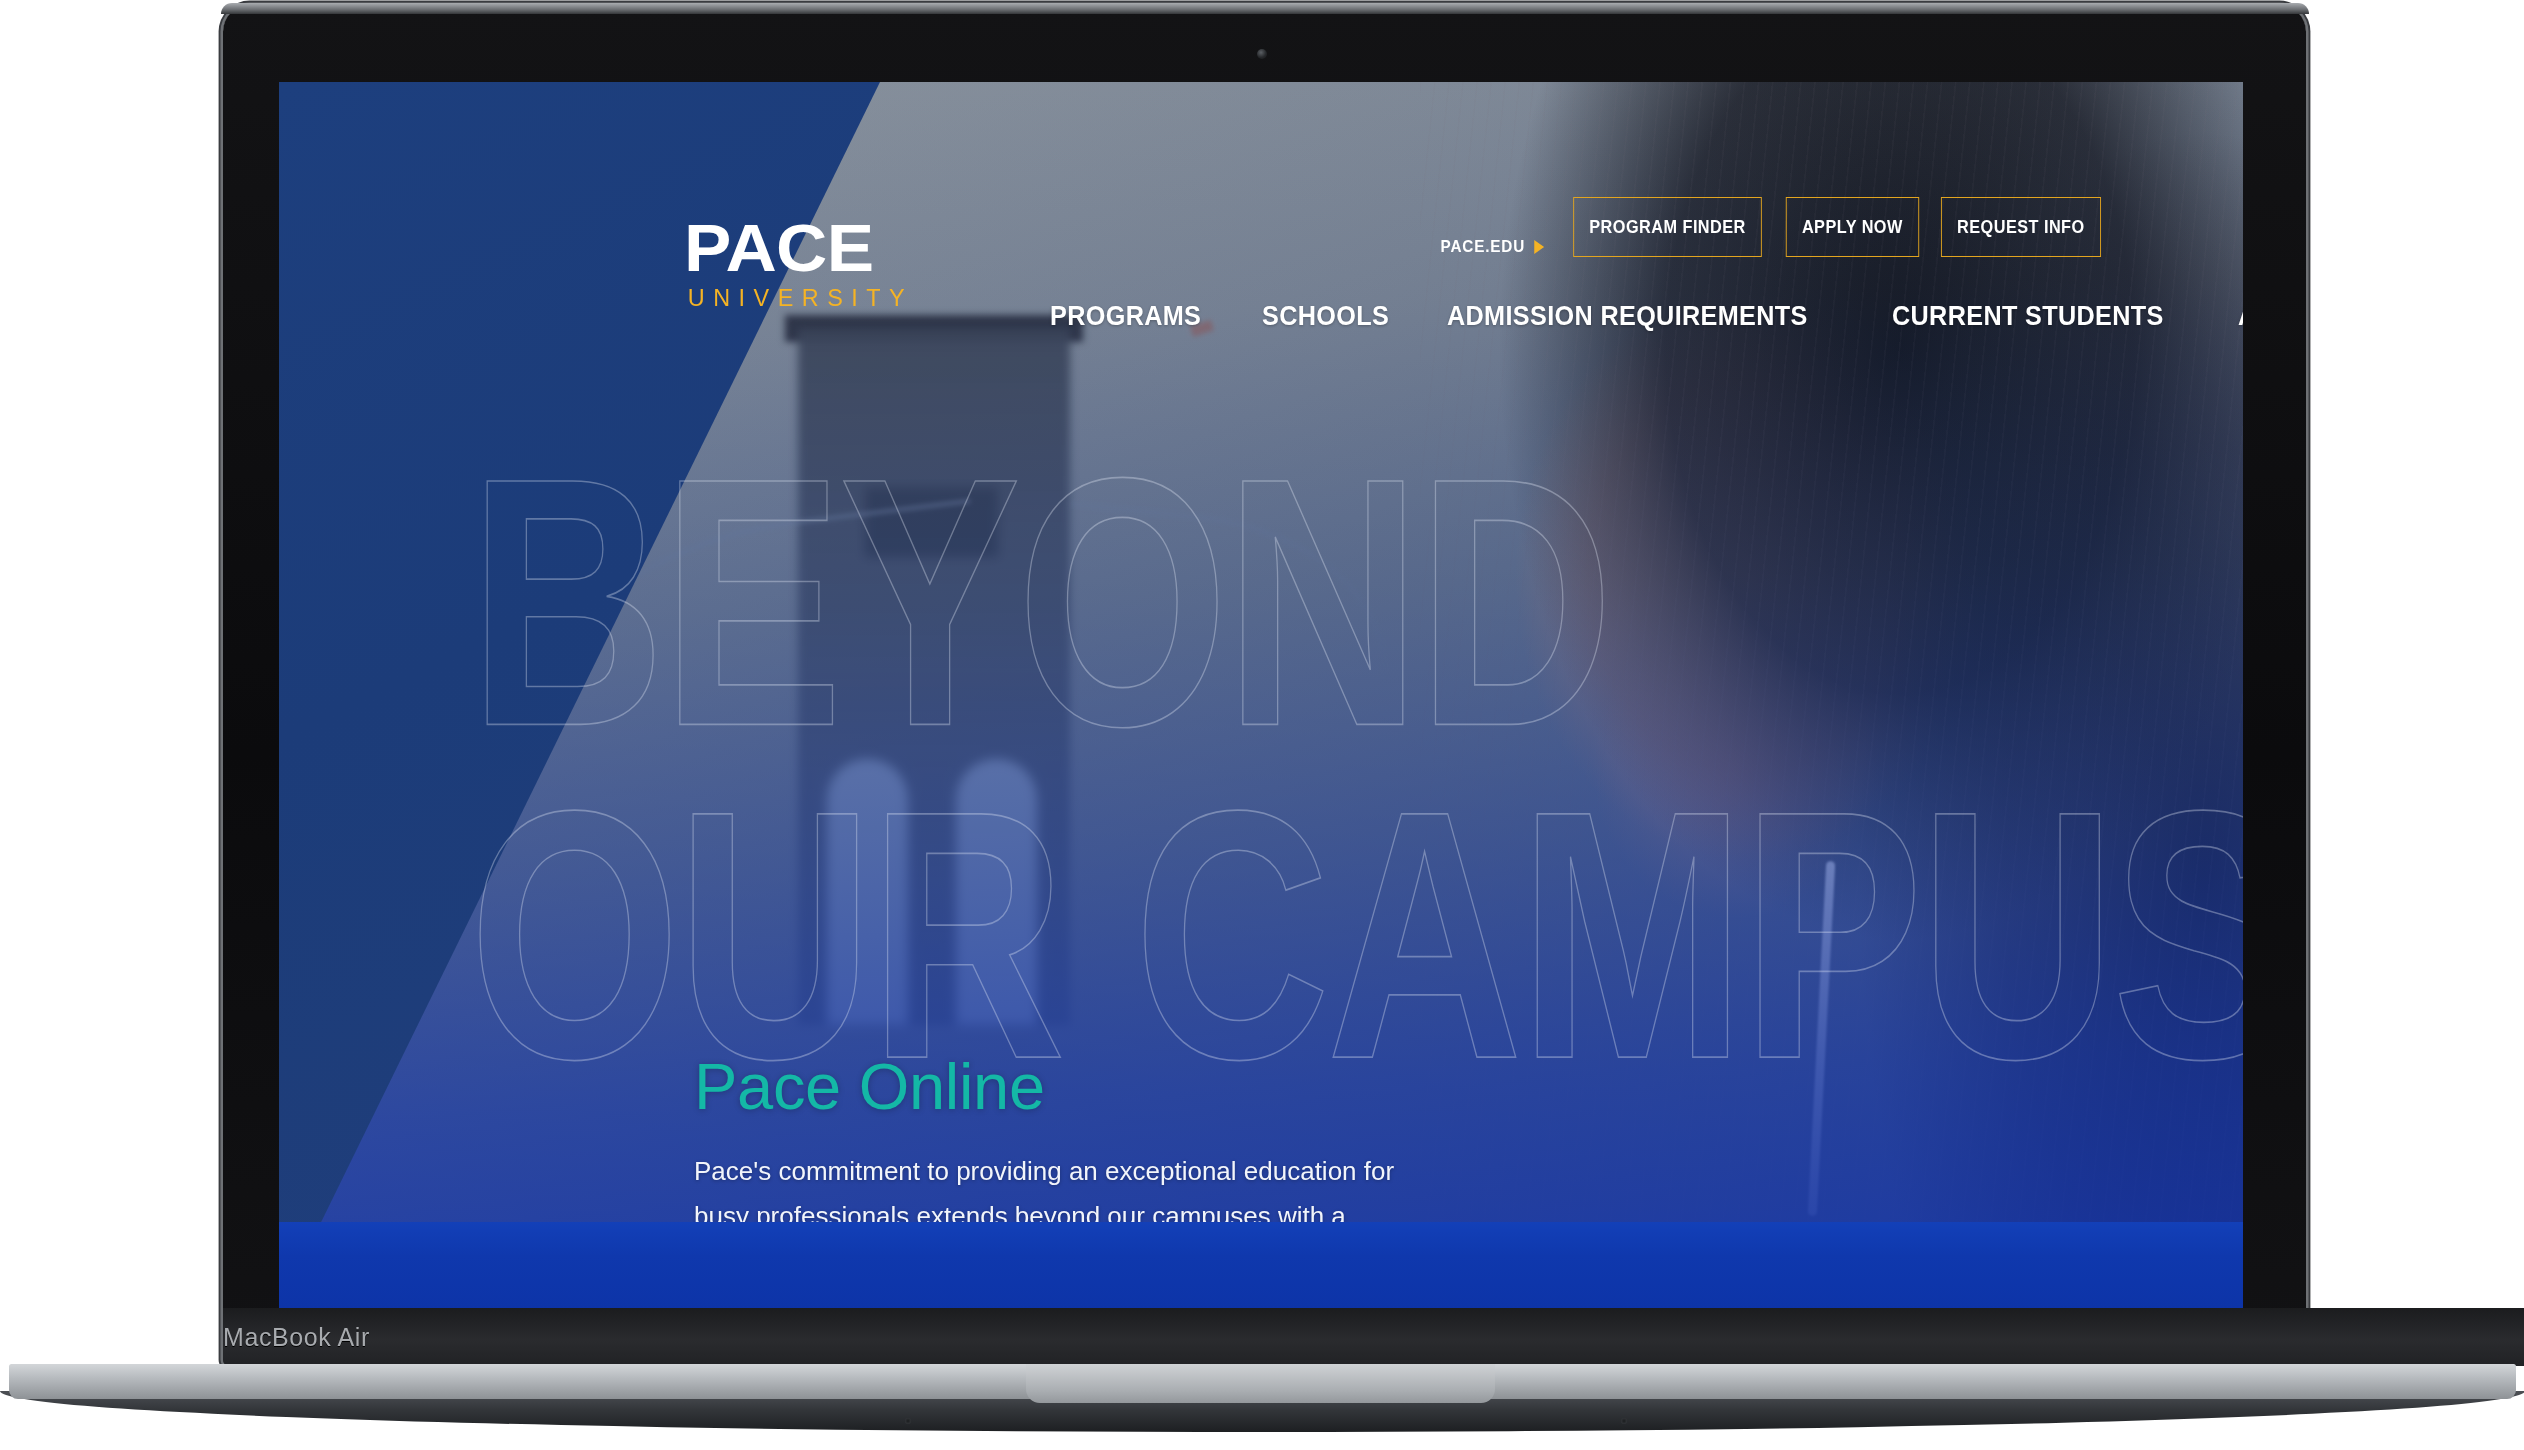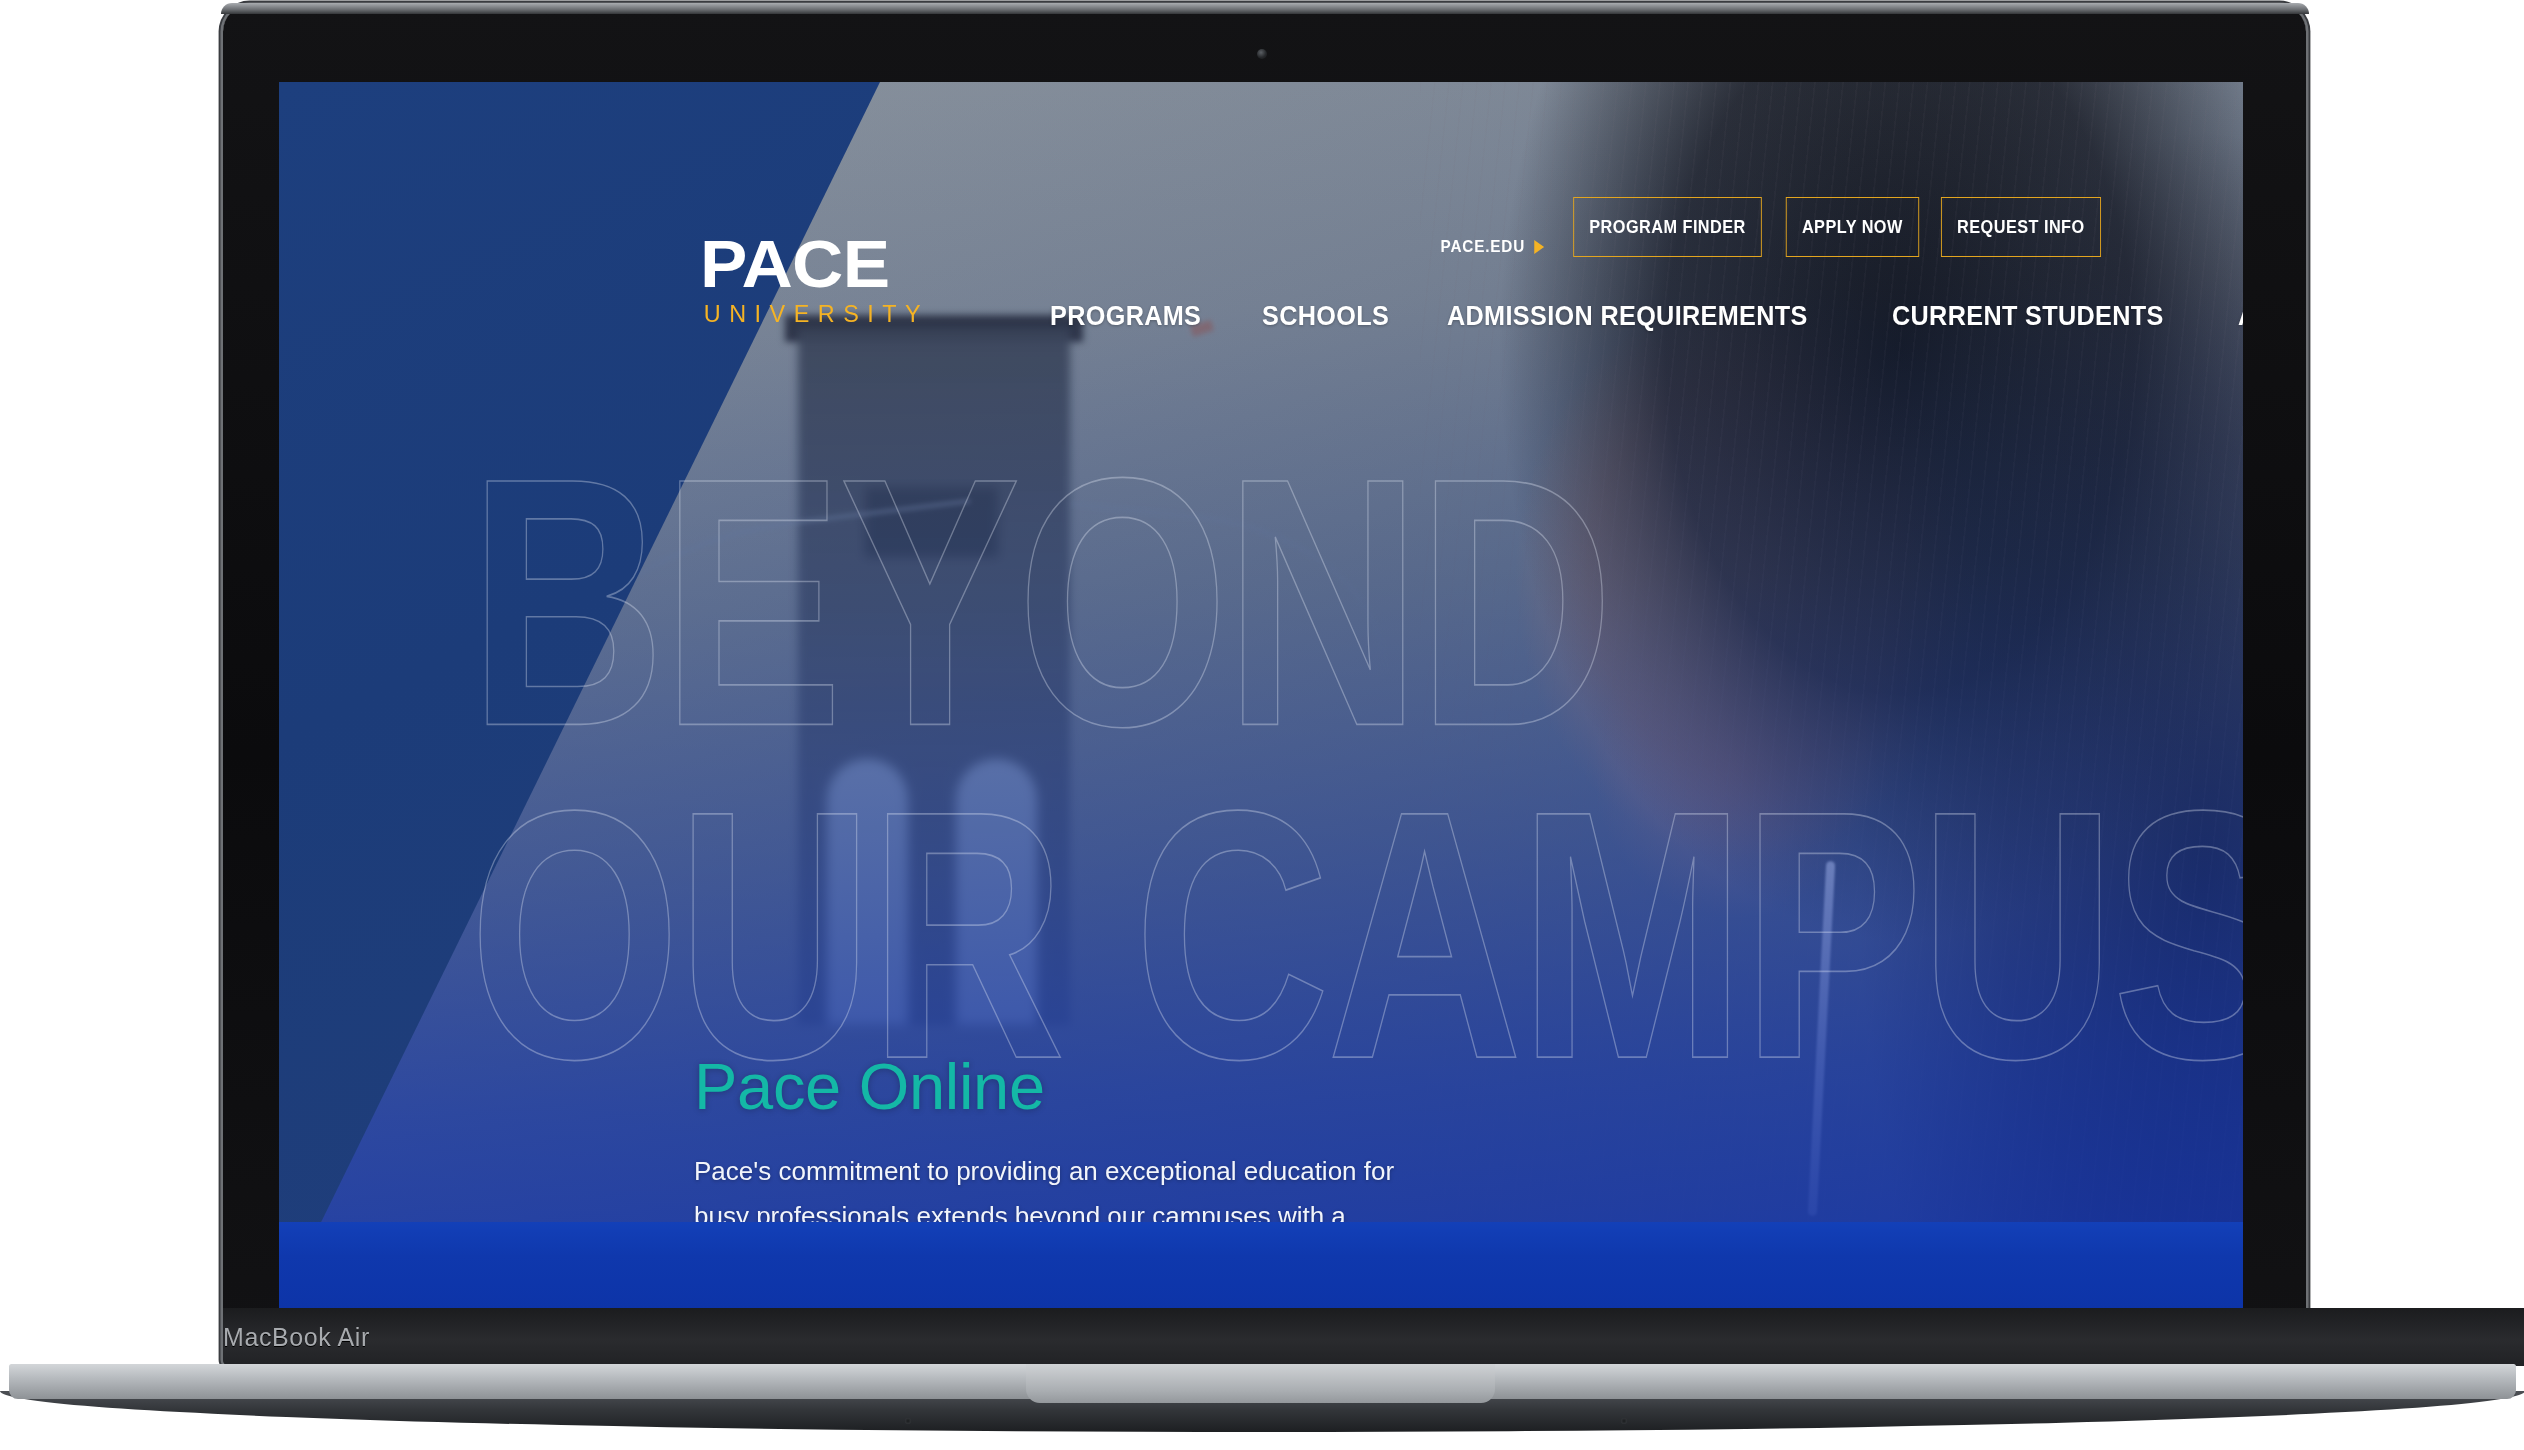--- a/index.html
+++ b/index.html
@@ -228,21 +228,21 @@
     text-transform: uppercase;
     white-space: pre-line;
     pointer-events: none;
     transform: scaleY(1.30);
     transform-origin: left top;
   }
 
   
   .site-header { position: absolute; left: 0; top: 0; width: 100%; }
 
-  .logo-block { position: absolute; left: 421px; top: 132px; margin-top: 16px; }
+  .logo-block { position: absolute; left: 405px; top: 132px; }
   .logo-pace {
     font-family: "Liberation Sans", sans-serif;
     font-weight: 700;
     font-size: 67px;
     letter-spacing: -0.6px;
     color: #ffffff;
     line-height: 1;
     transform: scaleX(1.06);
     transform-origin: left center;
   }

